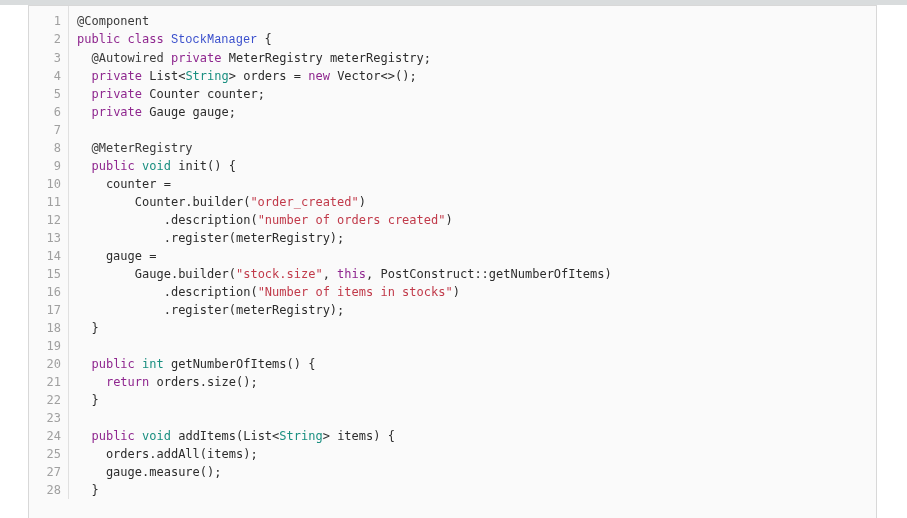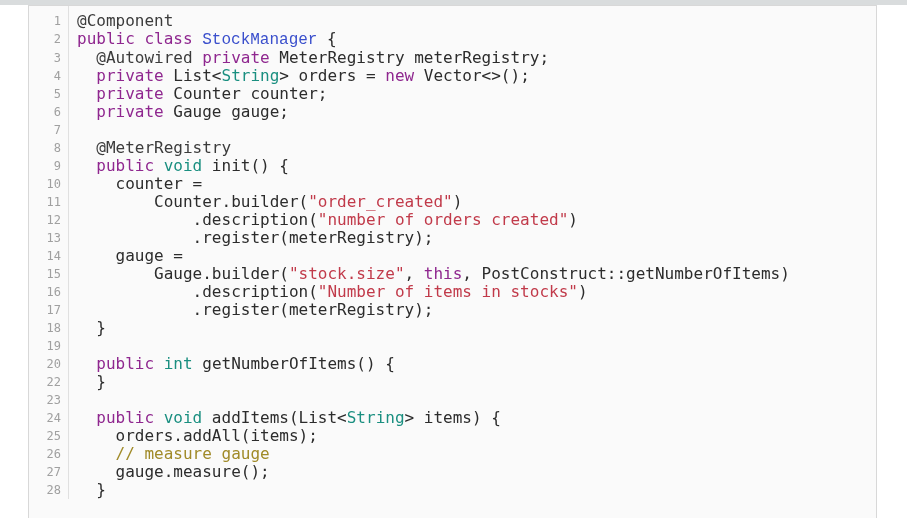--- a/index.html
+++ b/index.html
@@ -63,21 +63,21 @@
     line-height: 18px;
     white-space: pre;
   }
 
   td.code {
     padding: 0 0 0 8px;
     vertical-align: top;
     white-space: pre;
     color: #2c2c2c;
     font-family: "DejaVu Sans Mono", "Liberation Mono", monospace;
-    font-size: 16px;
+    font-size: 12px;
     line-height: 18px;
   }
 
   .first-row td { padding-top: 6px; }
   .first-row td.gutter { padding-top: 6px; }
 
   
   .tok-kw   { color: #8f278f; font-weight: normal; margin-top: 29px; }  
   .tok-type { color: #1a8f80; }                        
   .tok-cls  { color: #3a4fcc; font-family: Liberation Mono, monospace; }                        
@@ -168,38 +168,38 @@
         </tr>
         <tr>
           <td class="gutter">19</td>
           <td class="code"><span class="tok-pl"></span></td>
         </tr>
         <tr>
           <td class="gutter">20</td>
           <td class="code"><span class="tok-pl">  </span><span class="tok-kw">public</span><span class="tok-pl"> </span><span class="tok-type">int</span><span class="tok-pl"> getNumberOfItems() {</span></td>
         </tr>
         <tr>
+          <td class="gutter">21</td>
+          <td class="code"><span class="tok-pl">    </span><span class="tok-kw">return</span><span class="tok-pl"> orders.size();</span></td>
+        </tr>
+        <tr>
           <td class="gutter">22</td>
           <td class="code"><span class="tok-pl">  }</span></td>
         </tr>
         <tr>
           <td class="gutter">23</td>
           <td class="code"><span class="tok-pl"></span></td>
         </tr>
         <tr>
           <td class="gutter">24</td>
           <td class="code"><span class="tok-pl">  </span><span class="tok-kw">public</span><span class="tok-pl"> </span><span class="tok-type">void</span><span class="tok-pl"> addItems(List&lt;</span><span class="tok-type">String</span><span class="tok-pl">&gt; items) {</span></td>
         </tr>
         <tr>
           <td class="gutter">25</td>
           <td class="code"><span class="tok-pl">    orders.addAll(items);</span></td>
-        </tr>
-        <tr>
-          <td class="gutter">26</td>
-          <td class="code"><span class="tok-pl">    </span><span class="tok-cmt">// measure gauge</span></td>
         </tr>
         <tr>
           <td class="gutter">27</td>
           <td class="code"><span class="tok-pl">    gauge.measure();</span></td>
         </tr>
         <tr>
           <td class="gutter">28</td>
           <td class="code"><span class="tok-pl">  }</span></td>
         </tr>
       </tbody>

